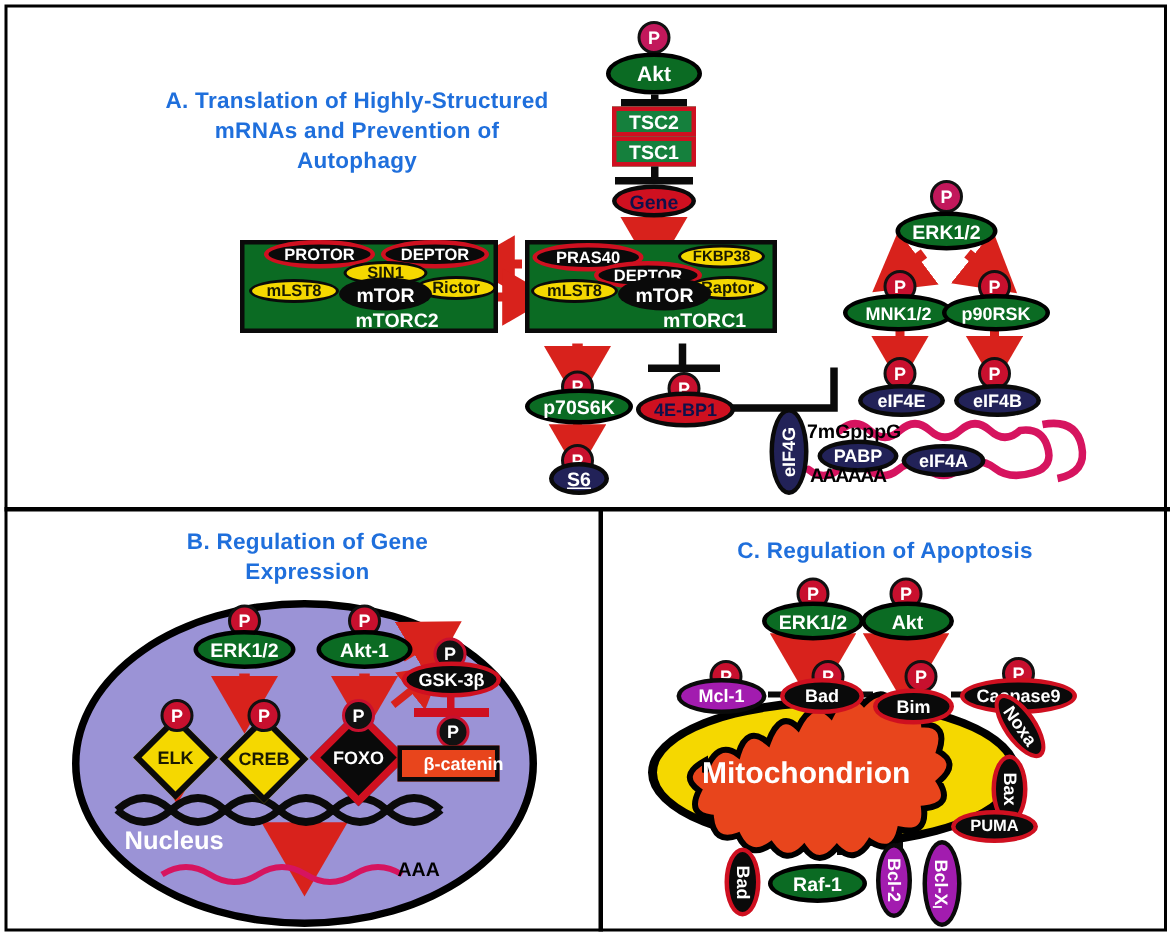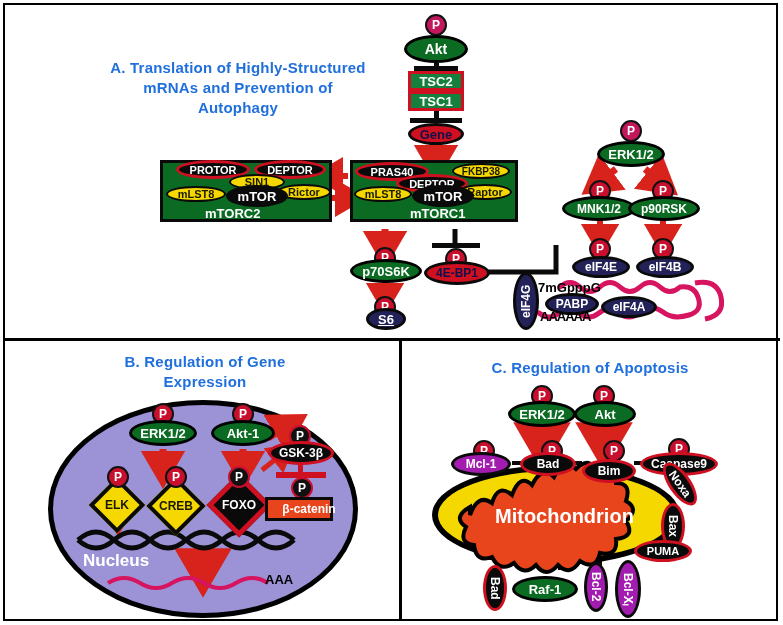--- a/index.html
+++ b/index.html
@@ -25,21 +25,21 @@
   .red-ell{background:#cf1020;border:3px solid #0a0a0a;color:#10104a;}
   .navy{background:#222258;border:3px solid #0a0a0a;color:#fff;}
   .yellow-ell{background:#f5d800;border:2px solid #0a0a0a;color:#1a1a00;}
   .blue-ell{background:#a21caf;border:3px solid #0a0a0a;color:#fff;}
   .box-tsc{background:#15803d;border:3px solid #cf1020;color:#fff;}
   .orange-box{background:#e8451c;border:3px solid #0a0a0a;color:#fff;}
   .bar{position:absolute;background:#0a0a0a;}
   .rbar{position:absolute;background:#cf1020;}
 
   .complexbox{position:absolute;background:#0b6b23;border:3px solid #0a0a0a;box-sizing:border-box;}
-  .complexlabel{position:absolute;color:#fff;font-weight:bold;font-size:13px;}
+  .complexlabel{position:absolute;color:#fff;font-weight:bold;font-size:13px;margin-left:32px;}
 
   .nucleus{position:absolute;background:#9b93d6;border:5px solid #000;border-radius:50%;box-sizing:border-box;}
   .diamond{position:absolute;display:flex;align-items:center;justify-content:center;
            transform:rotate(45deg);font-weight:bold;box-sizing:border-box;}
   .diamond span{transform:rotate(-45deg);display:block;white-space:nowrap;}
   .dy{background:#f5d800;border:4px solid #0a0a0a;color:#1a1a00;}
   .dr{background:#0a0a0a;border:5px solid #cf1020;color:#fff;}
 
   .vert{writing-mode:vertical-rl;text-orientation:mixed;}
   .white-lbl{position:absolute;color:#fff;font-weight:bold;}
@@ -240,21 +240,21 @@
   <div class="pnode node" style="left:593px;top:385px;">P</div>
   <div class="node ell green" style="left:574px;top:401px;width:62px;height:26px;font-size:13px;">Akt</div>
 
   <div style="position:absolute;left:432px;top:465px;width:248px;height:100px;background:#f5d800;border:6px solid #000;border-radius:50%;box-sizing:border-box;"></div>
   <svg width="783" height="625">
     <path d="M470,515 q8,-22 22,-12 q6,-20 20,-8 q8,-22 20,-10 q10,-20 22,-8 q10,-20 22,-8
              q14,-14 22,4 q16,-8 18,10 q16,0 10,18 q14,8 0,20 q10,16 -10,18 q2,18 -16,14
              q-4,18 -20,8 q-10,16 -22,4 q-12,14 -22,0 q-12,12 -22,-2 q-14,10 -22,-6
              q-16,6 -18,-12 q-16,-2 -8,-18 q-14,-10 4,-20 z" fill="#e8451c" stroke="#000" stroke-width="4"></path>
   </svg>
-  <div class="white-lbl" style="left:495px;top:505px;font-size:20px;">Mitochondrion</div>
+  <div class="white-lbl" style="left:468px;top:505px;font-size:20px;">Mitochondrion</div>
 
   <div class="pnode node" style="left:473px;top:440px;">P</div>
   <div class="node ell blue-ell" style="left:451px;top:452px;width:60px;height:24px;font-size:12px;">Mcl-1</div>
 
   <div class="pnode node" style="left:541px;top:440px;">P</div>
   <div class="node ell black-red" style="left:520px;top:452px;width:56px;height:24px;font-size:12px;">Bad</div>
 
   <div class="pnode node" style="left:603px;top:440px;">P</div>
   <div class="node ell black-red" style="left:582px;top:459px;width:54px;height:24px;font-size:12px;text-align:center;">Bim</div>
 

